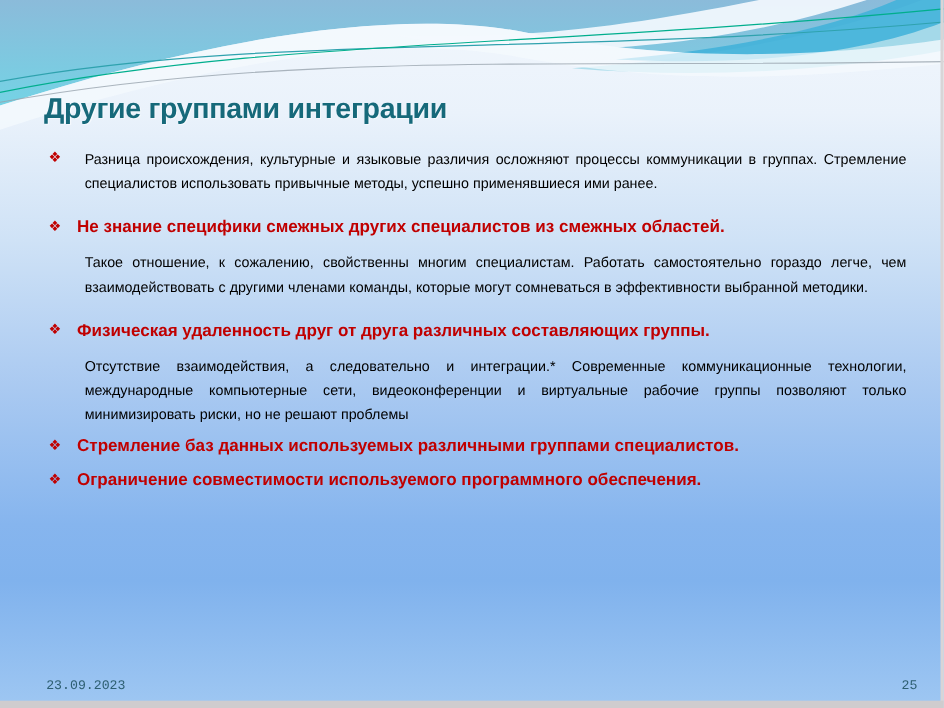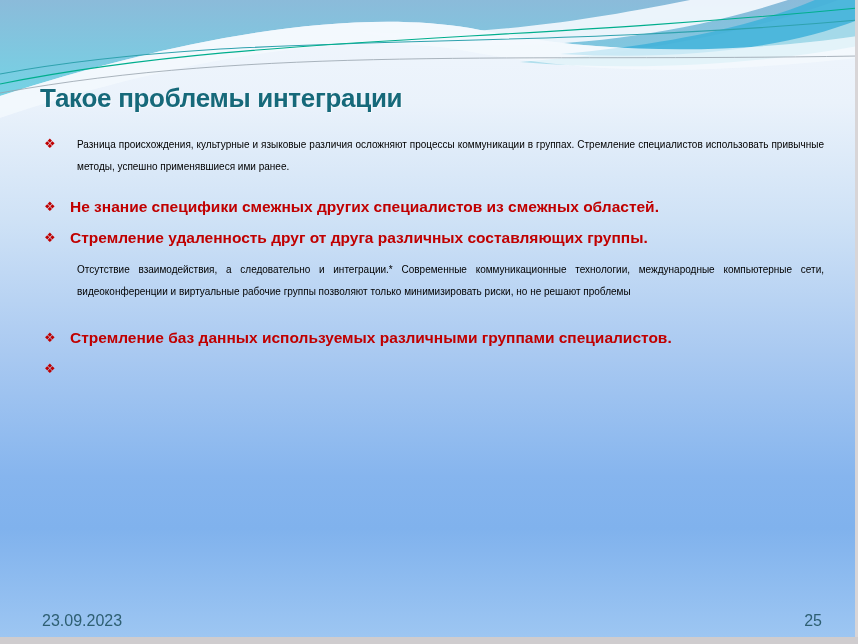--- a/index.html
+++ b/index.html
@@ -46,32 +46,32 @@
     font-size: 15.5px; line-height: 19px; font-weight: bold;
     color: #c00000;
   }
   .bullet-glyph {
     position: absolute; left: 4px; top: 2px;
     font-size: 13px; line-height: 15px; color: #c00000;
     font-family: "DejaVu Sans", sans-serif;
   }
   .sec-body {
     margin: 0 0 19px 37px;
-    font-size: 10px; line-height: 22px; color: #000;
+    font-size: 13px; line-height: 22px; color: #000;
     text-align: justify;
   }
   .sec-body:empty { display: none; }
-  .section:nth-child(3) .sec-body { margin-bottom: 25px; }
+  .section:nth-child(3) .sec-body { margin-bottom: 8px; }
   .footer-date, .footer-page {
     position: absolute; bottom: 14px;
-    font-family: Liberation Sans, sans-serif;
-    font-size: 16px; color: #2e5f72; z-index: 3;
+    font-family: Liberation Mono, monospace;
+    font-size: 12px; color: #2e5f72; z-index: 3;
   }
   .footer-date { left: 42px; }
-  .footer-page { right: 36px; }
+  .footer-page { right: 24px; }
 </style>
 </head>
 <body>
 
 <div class="slide">
 
   <svg class="deco" viewBox="0 0 858 240" xmlns="http://www.w3.org/2000/svg" aria-hidden="true">
     <defs>
       <linearGradient id="gTeal" x1="0" y1="0" x2="0" y2="1">
         <stop offset="0" stop-color="#8BBBDA"></stop>
@@ -87,57 +87,59 @@
 
     <path d="M690,0 C560,26 470,36 360,32 C480,56 640,48 788,0 Z" fill="#F2F8FD" opacity="0.93"></path>
 
     <path d="M0,96 C160,44 340,6 470,28 C620,60 760,50 858,36 L858,58 C700,74 600,76 460,50 C340,30 170,62 0,118 Z" fill="#F4F9FE" opacity="0.75"></path>
 
     <path d="M0,74 C240,30 500,52 858,20" fill="none" stroke="#2FA2AE" stroke-width="1.1"></path>
     <path d="M0,84 C240,36 480,44 858,8" fill="none" stroke="#00AE8D" stroke-width="1.1"></path>
     <path d="M0,93 C260,46 520,62 858,56" fill="none" stroke="#97A3AD" stroke-width="1" opacity="0.8"></path>
   </svg>
 
-  <h1 class="page-title">Такое проблемы интеграции</h1>
+  <h1 class="page-title">Другие группами интеграции</h1>
 
   <div class="content">
 
     <div class="section">
       <div class="sec-heading">
         <span class="bullet-glyph">❖</span>
       </div>
       <p class="sec-body">Разница происхождения, культурные и языковые различия осложняют процессы коммуникации в группах. Стремление специалистов использовать привычные методы, успешно применявшиеся ими ранее.</p>
     </div>
 
     <div class="section">
       <div class="sec-heading">
         <span class="bullet-glyph">❖</span>
         <span>Не знание специфики смежных других специалистов из смежных областей.</span>
       </div>
+      <p class="sec-body">Такое отношение, к сожалению, свойственны многим специалистам. Работать самостоятельно гораздо легче, чем взаимодействовать с другими членами команды, которые могут сомневаться в эффективности выбранной методики.</p>
     </div>
 
     <div class="section">
       <div class="sec-heading">
         <span class="bullet-glyph">❖</span>
-        <span>Стремление удаленность друг от друга различных составляющих группы.</span>
+        <span>Физическая удаленность друг от друга различных составляющих группы.</span>
       </div>
       <p class="sec-body">Отсутствие взаимодействия, а следовательно и интеграции.* Современные коммуникационные технологии, международные компьютерные сети, видеоконференции и виртуальные рабочие группы позволяют только минимизировать риски, но не решают проблемы</p>
     </div>
 
     <div class="section">
       <div class="sec-heading">
         <span class="bullet-glyph">❖</span>
         <span>Стремление баз данных используемых различными группами специалистов.</span>
       </div>
 
     </div>
 
     <div class="section">
       <div class="sec-heading">
         <span class="bullet-glyph">❖</span>
+        <span>Ограничение совместимости используемого программного обеспечения.</span>
       </div>
 
     </div>
 
   </div>
 
   <div class="footer-date">23.09.2023</div>
   <div class="footer-page">25</div>
 
   <div class="edge-right"></div>

